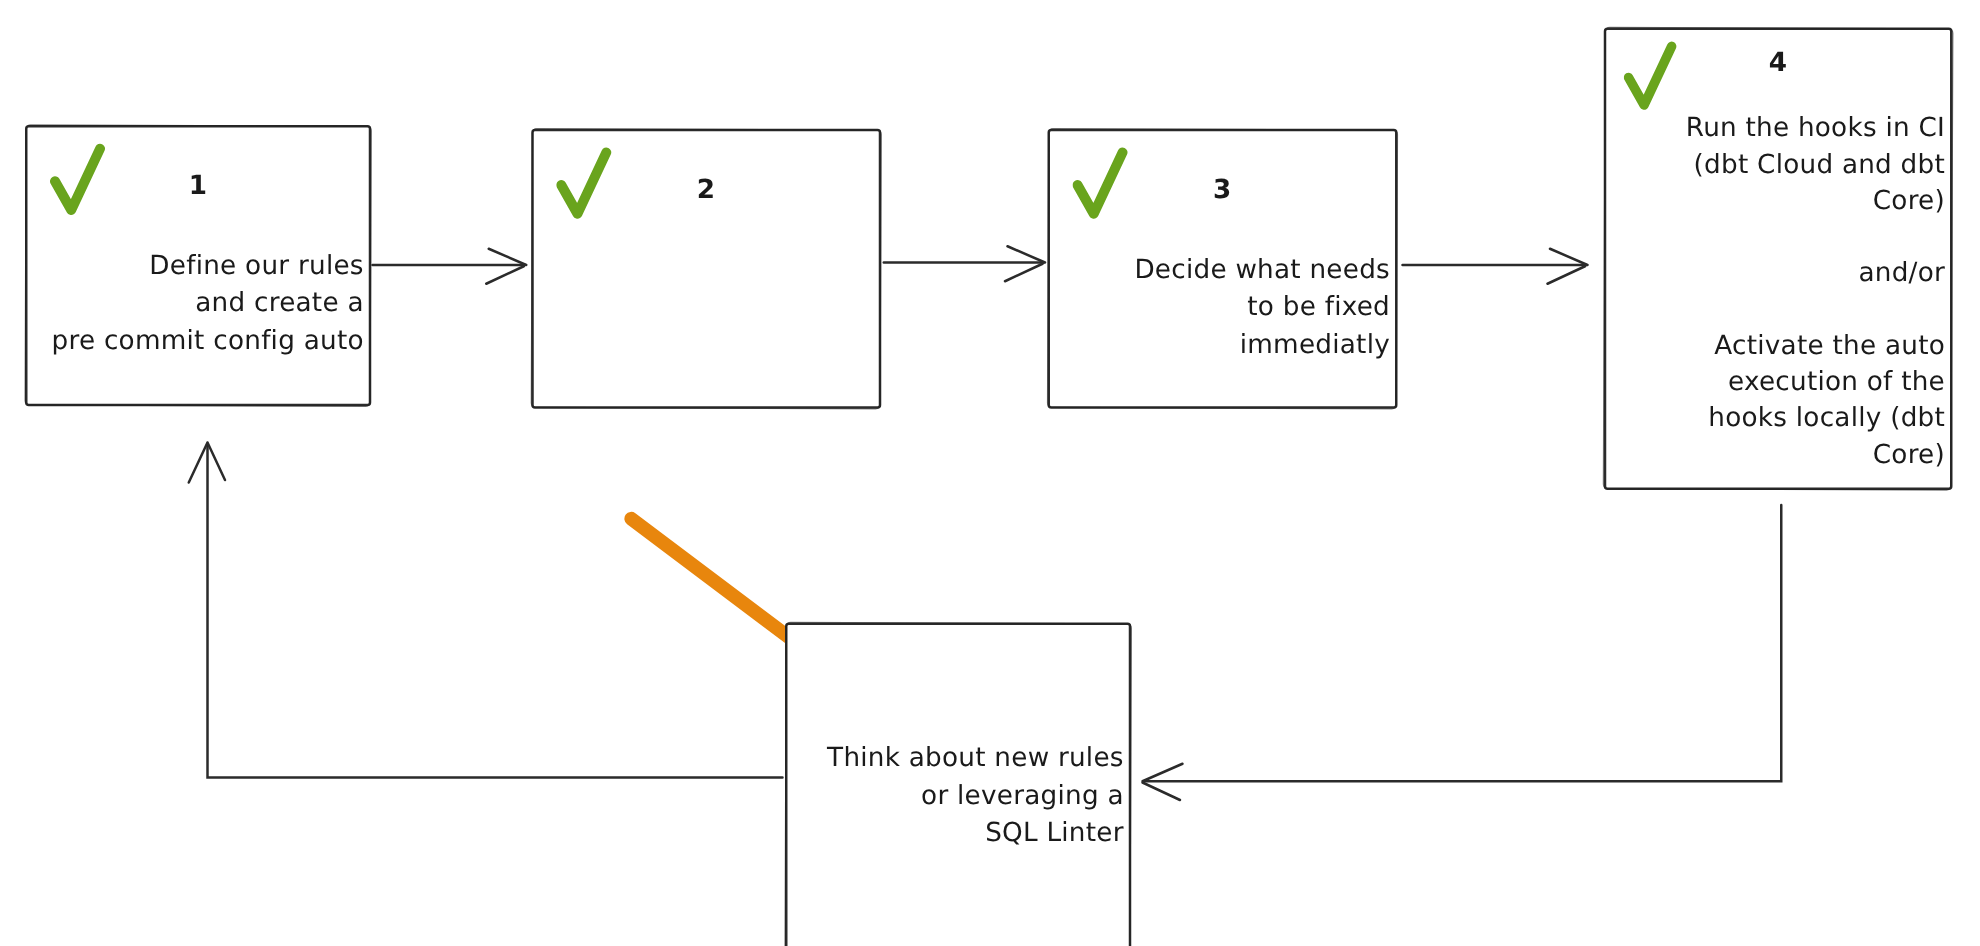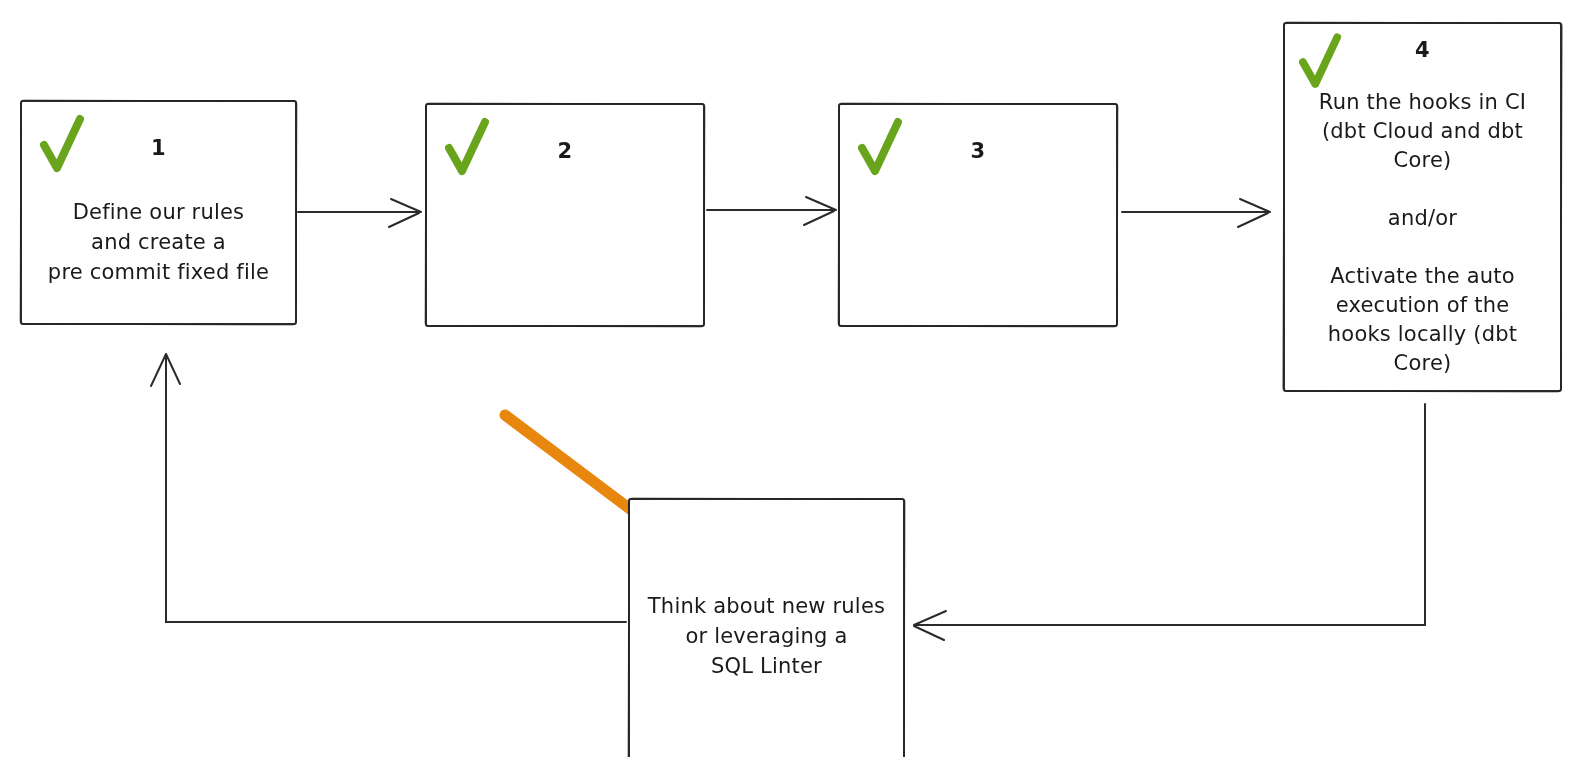--- a/index.html
+++ b/index.html
@@ -41,21 +41,21 @@
     stroke-linecap:round;stroke-linejoin:round;
   }
   .num{
     position:absolute;left:0;right:0;
     text-align:center;
     font-size:21px;font-weight:600;
     letter-spacing:.5px;
   }
   .step-text{
     position:absolute;left:4px;right:4px;
-    text-align:center;
+    text-align:right;
     font-size:21px;line-height:30px;
     letter-spacing:.2px;
     white-space:pre-line;
   }
   
   #box1{left:20px;top:100px;width:277px;height:225px;}
   #box2{left:425px;top:103px;width:280px;height:224px;}
   #box3{left:838px;top:103px;width:280px;height:224px;}
   #box4{left:1283px;top:22px;width:279px;height:370px;}
   #box5{left:628px;top:498px;width:277px;height:276px;}
@@ -106,35 +106,38 @@
     </g>
   </svg>
 
   <div class="box" id="box1">
     <svg class="check" viewBox="0 0 46 62">
       <polyline points="4,31 17,54 40,5"></polyline>
     </svg>
     <div class="num">1</div>
     <div class="step-text">Define our rules
 and create a
-pre commit fixed file</div>
+pre commit config auto</div>
   </div>
 
   <div class="box" id="box2">
     <svg class="check" viewBox="0 0 46 62">
       <polyline points="4,31 17,54 40,5"></polyline>
     </svg>
     <div class="num">2</div>
   </div>
 
   <div class="box" id="box3">
     <svg class="check" viewBox="0 0 46 62">
       <polyline points="4,31 17,54 40,5"></polyline>
     </svg>
     <div class="num">3</div>
+    <div class="step-text">Decide what needs
+to be fixed
+immediatly</div>
   </div>
 
   <div class="box" id="box4">
     <svg class="check" viewBox="0 0 46 62">
       <polyline points="4,31 17,54 40,5"></polyline>
     </svg>
     <div class="num">4</div>
     <div class="step-text">Run the hooks in CI
 (dbt Cloud and dbt
 Core)

